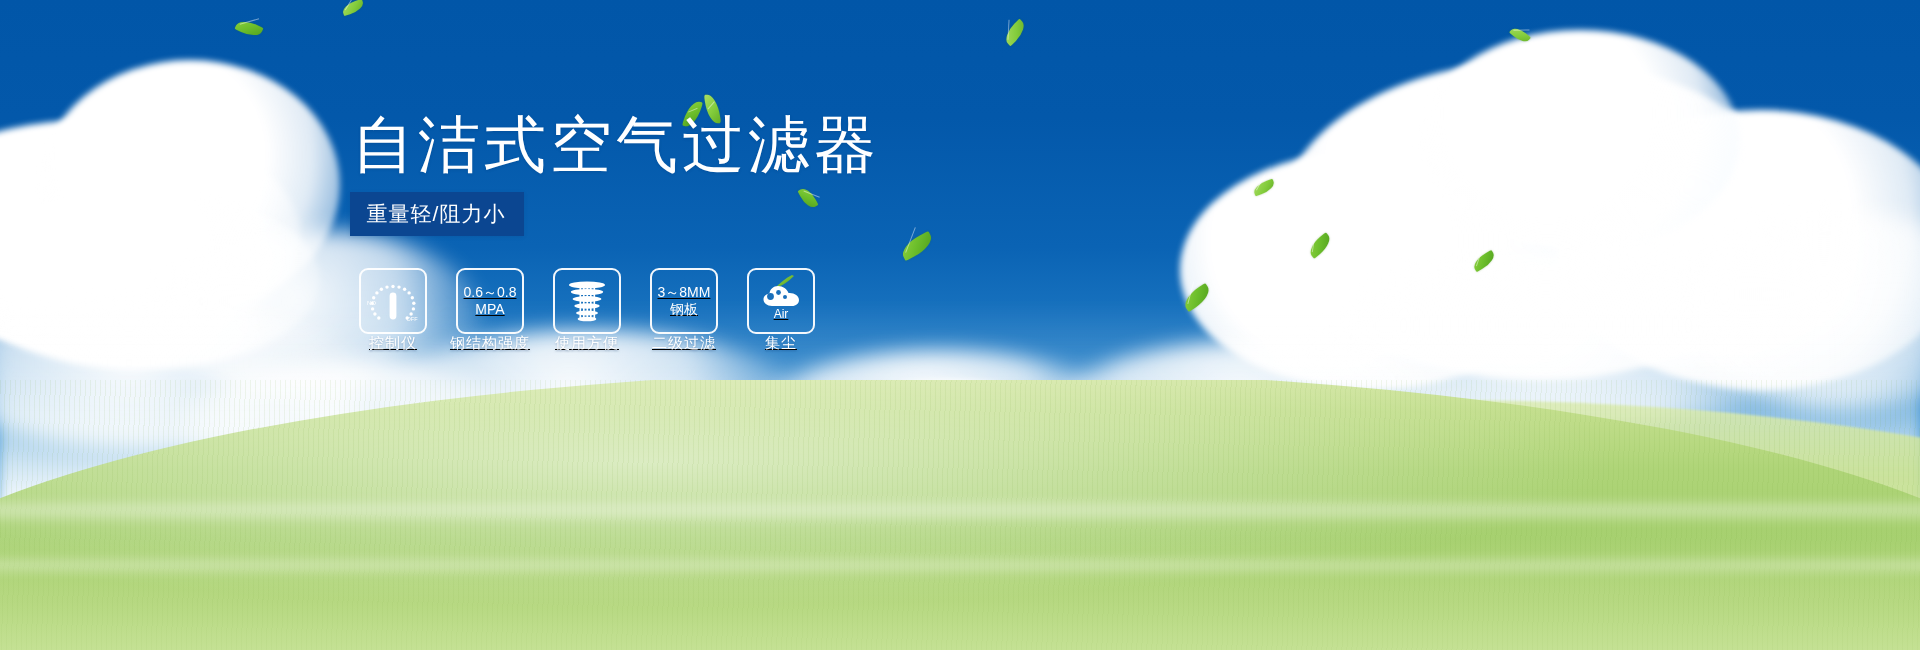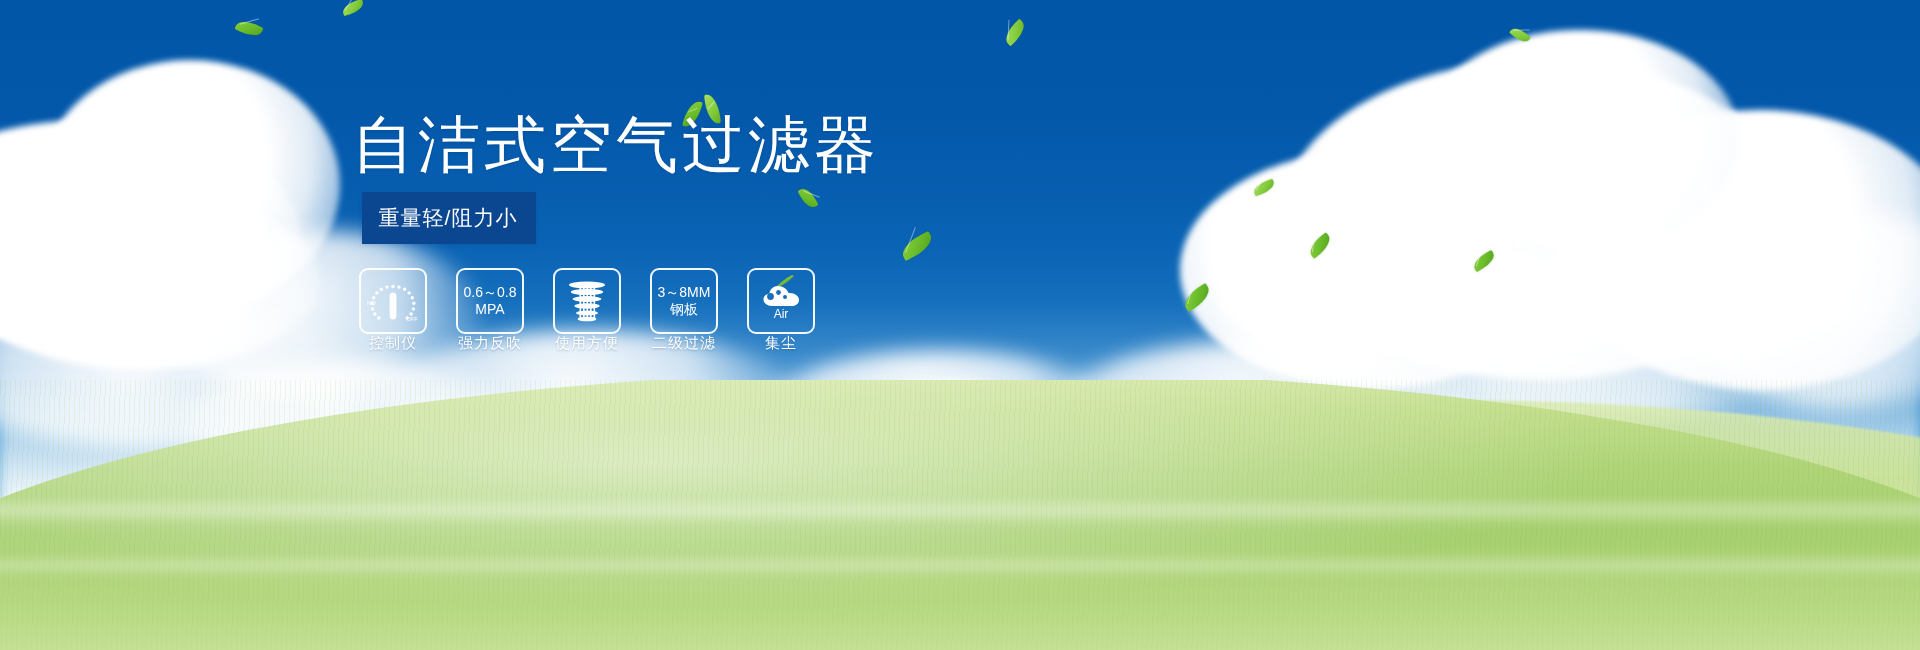--- a/index.html
+++ b/index.html
@@ -185,24 +185,24 @@
     line-height: 1.05;
     letter-spacing: 4px;
     font-weight: 400;
     white-space: nowrap;
     text-shadow: 0 1px 3px rgba(0,40,90,0.18);
   }
 
   
   .subbar {
     position: absolute;
-    left: 362px;
+    left: 350px;
     top: 192px;
     display: flex;
-    height: 52px;
+    height: 44px;
     box-shadow: 0 1px 4px rgba(0,40,90,0.12);
     gap: 32px;
   }
   .subbar .seg {
     display: flex;
     align-items: center;
     justify-content: center;
     font-size: 21px;
     letter-spacing: 1px;
     white-space: nowrap;
@@ -228,20 +228,21 @@
     left: 358px;
     top: 268px;
     display: flex;
     gap: 27px;
   }
   .feature {
     width: 70px;
     display: flex;
     flex-direction: column;
     align-items: center;
+    text-decoration: underline;
   }
   .feature .box {
     width: 68px;
     height: 66px;
     border: 2px solid rgba(255,255,255,0.95);
     border-radius: 9px;
     display: flex;
     flex-direction: column;
     align-items: center;
     justify-content: center;
@@ -359,21 +360,21 @@
           </span>
         </div>
         <div class="caption">控制仪</div>
       </div>
 
       <div class="feature">
         <div class="box">
           <div class="txt">0.6～0.8</div>
           <div class="txt">MPA</div>
         </div>
-        <div class="caption">强力反吹</div>
+        <div class="caption">钢结构强度</div>
       </div>
 
       <div class="feature">
         <div class="box">
           <span>
             <svg class="coil-svg" width="46" height="46" viewBox="0 0 46 46" aria-hidden="true">
               <g fill="#ffffff">
                 <ellipse cx="23" cy="7" rx="18" ry="3.4"></ellipse>
                 <ellipse cx="23" cy="14" rx="16.2" ry="3.1"></ellipse>
                 <ellipse cx="23" cy="21" rx="14.4" ry="2.9"></ellipse>

